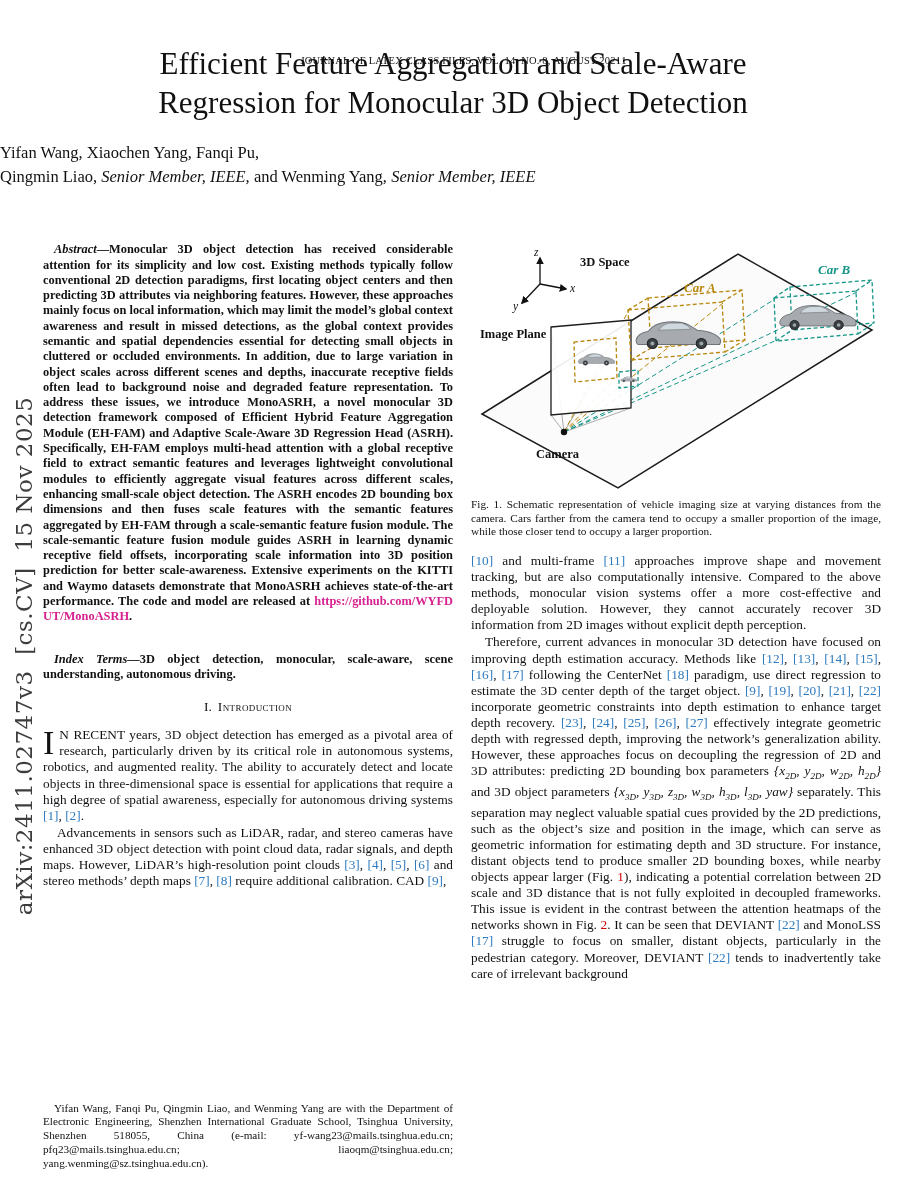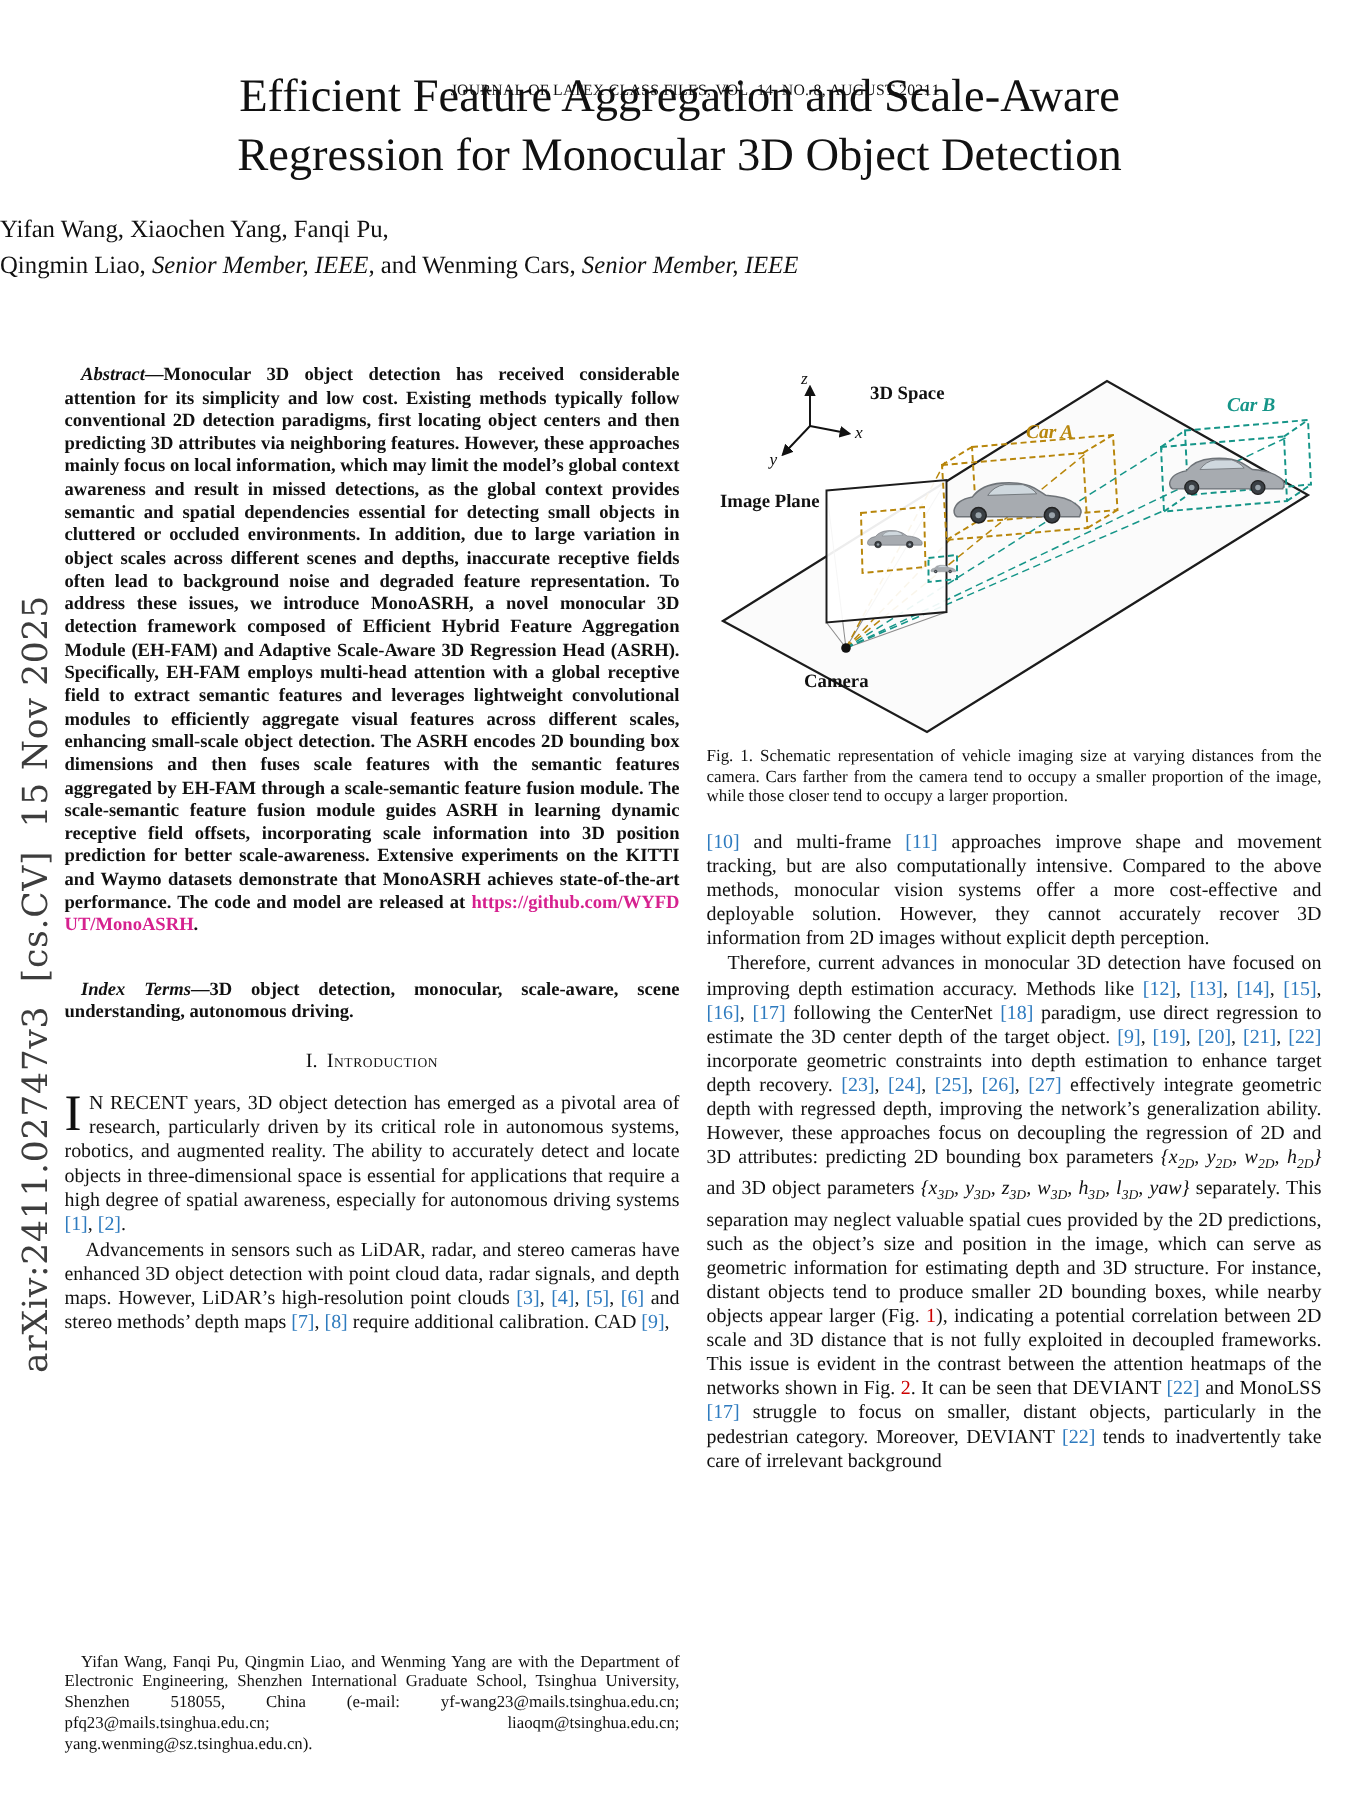--- a/index.html
+++ b/index.html
@@ -96,21 +96,21 @@
     <span>JOURNAL OF LATEX CLASS FILES, VOL. 14, NO. 8, AUGUST 2021</span>
     <span>1</span>
   </header>
 
   <div class="arxiv-stamp">arXiv:2411.02747v3  [cs.CV]  15 Nov 2025</div>
 
   <h1 class="title">Efficient Feature Aggregation and Scale-Aware Regression for Monocular 3D Object Detection</h1>
 
   <div class="authors">
     <div>Yifan Wang, Xiaochen Yang, Fanqi Pu,</div>
-    <div><span class="seg">Qingmin Liao, </span><span class="seg seg-i">Senior Member, IEEE,</span><span class="seg"> and Wenming Cars, </span><span class="seg seg-i">Senior Member, IEEE</span></div>
+    <div><span class="seg">Qingmin Liao, </span><span class="seg seg-i">Senior Member, IEEE,</span><span class="seg"> and Wenming Yang, </span><span class="seg seg-i">Senior Member, IEEE</span></div>
   </div>
 
   <div class="columns">
 
     <div class="col col-left">
       <p class="abstract"><span class="seg seg-i">Abstract</span><span class="seg">—Monocular 3D object detection has received considerable attention for its simplicity and low cost. Existing methods typically follow conventional 2D detection paradigms, first locating object centers and then predicting 3D attributes via neighboring features. However, these approaches mainly focus on local information, which may limit the model’s global context awareness and result in missed detections, as the global context provides semantic and spatial dependencies essential for detecting small objects in cluttered or occluded environments. In addition, due to large variation in object scales across different scenes and depths, inaccurate receptive fields often lead to background noise and degraded feature representation. To address these issues, we introduce MonoASRH, a novel monocular 3D detection framework composed of Efficient Hybrid Feature Aggregation Module (EH-FAM) and Adaptive Scale-Aware 3D Regression Head (ASRH). Specifically, EH-FAM employs multi-head attention with a global receptive field to extract semantic features and leverages lightweight convolutional modules to efficiently aggregate visual features across different scales, enhancing small-scale object detection. The ASRH encodes 2D bounding box dimensions and then fuses scale features with the semantic features aggregated by EH-FAM through a scale-semantic feature fusion module. The scale-semantic feature fusion module guides ASRH in learning dynamic receptive field offsets, incorporating scale information into 3D position prediction for better scale-awareness. Extensive experiments on the KITTI and Waymo datasets demonstrate that MonoASRH achieves state-of-the-art performance. The code and model are released at </span><span class="seg seg-url">https://github.com/WYFDUT/MonoASRH</span><span class="seg">.</span></p>
       <p class="index-terms"><span class="seg seg-i">Index Terms</span><span class="seg">—3D object detection, monocular, scale-aware, scene understanding, autonomous driving.</span></p>
 
       <h2 class="section-heading">
         <span class="sec-num">I.</span><span class="sec-title">Introduction</span>

